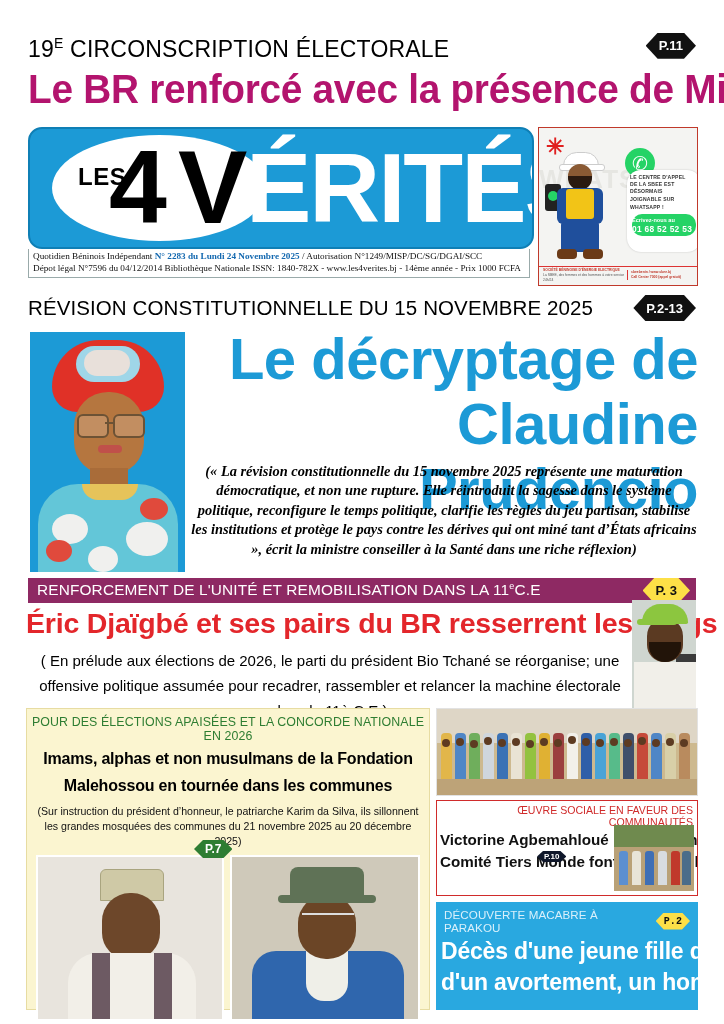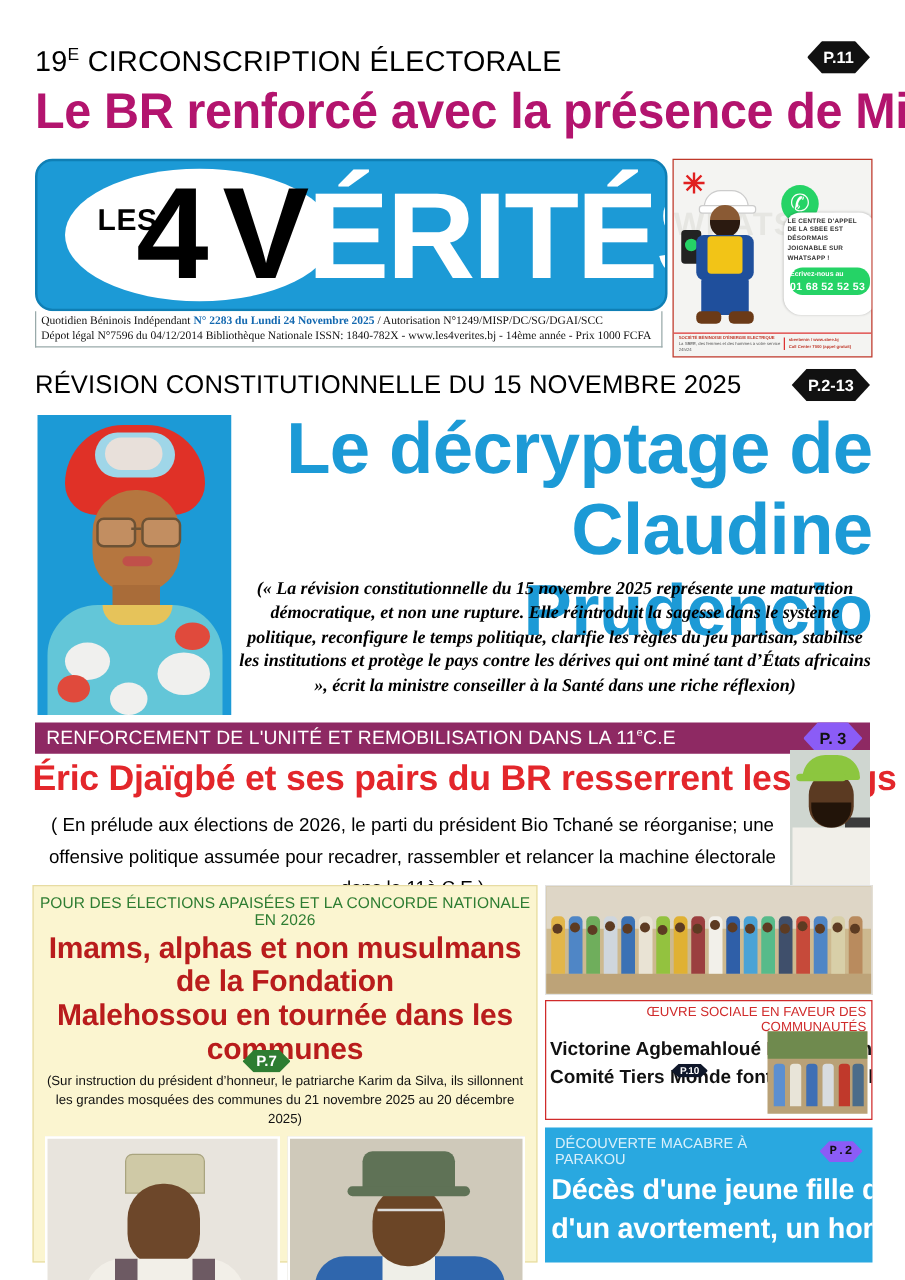--- a/index.html
+++ b/index.html
@@ -20,21 +20,21 @@
     font-size:23px;letter-spacing:.2px;font-weight:400;color:#000;
     font-family:"Liberation Sans",sans-serif;line-height:30px;
   }
   .kicker sup{font-size:14px;vertical-align:super;}
   .badge-hex{
     display:inline-flex;align-items:center;justify-content:center;
     background:#111;color:#fff;font-weight:bold;font-size:13px;
     height:26px;padding:0 13px;
     clip-path:polygon(12px 0,calc(100% - 12px) 0,100% 50%,calc(100% - 12px) 100%,12px 100%,0 50%);
   }
-  .badge-hex.white{background:#8b5cf6;color:#111;}
+  .badge-hex.white{background:#fde047;color:#111;}
   .top-headline{
     margin-top:2px;
     font-family:"Liberation Sans Narrow","Liberation Sans",sans-serif;
     font-weight:bold;font-size:40px;line-height:46px;color:#B3146E;
     letter-spacing:-0.3px;white-space:nowrap;
     transform:scaleX(.97);transform-origin:left center;
   }
 
   
   .masthead-wrap{position:absolute;left:28px;top:127px;width:502px;height:118px;}
@@ -205,23 +205,23 @@
   
   .yellowbox{
     position:absolute;left:26px;top:708px;width:404px;height:302px;
     background:#FBF5D0;border:1px solid #e7dca2;box-sizing:border-box;
   }
   .yb-kicker{
     margin:6px 0 0 0;text-align:center;color:#2E7D32;font-size:12.4px;
     letter-spacing:.1px;
   }
   .yb-head{
-    margin:2px 6px 0 6px;text-align:center;color:#b91c1c;font-weight:bold;
+    margin:2px 6px 0 6px;text-align:center;color:#000000;font-weight:bold;
     font-family:"Liberation Sans Narrow","Liberation Sans",sans-serif;
-    font-size:24px;line-height:27px;letter-spacing:-.2px;
+    font-size:16px;line-height:27px;letter-spacing:-.2px;
   }
   .yb-sub{
     margin:5px 10px 0 10px;text-align:center;font-size:10.6px;line-height:15px;color:#111;
   }
   .yb-photos{position:relative;margin:6px auto 0;width:384px;height:168px;}
   .ybp{position:absolute;top:0;height:166px;border:2px solid #fff;box-sizing:border-box;overflow:hidden;}
   .ybp.left{left:0;width:188px;background:#e8e4dd;}
   .ybp.right{left:194px;width:190px;background:#cfc9ba;}
   .imam-cap{position:absolute;left:62px;top:12px;width:62px;height:30px;background:#cfc9a6;border-radius:6px 6px 0 0;border:1px solid #a9a47f;}
   .imam-face{position:absolute;left:64px;top:36px;width:58px;height:66px;background:#6d472a;border-radius:28px 28px 26px 26px;}

